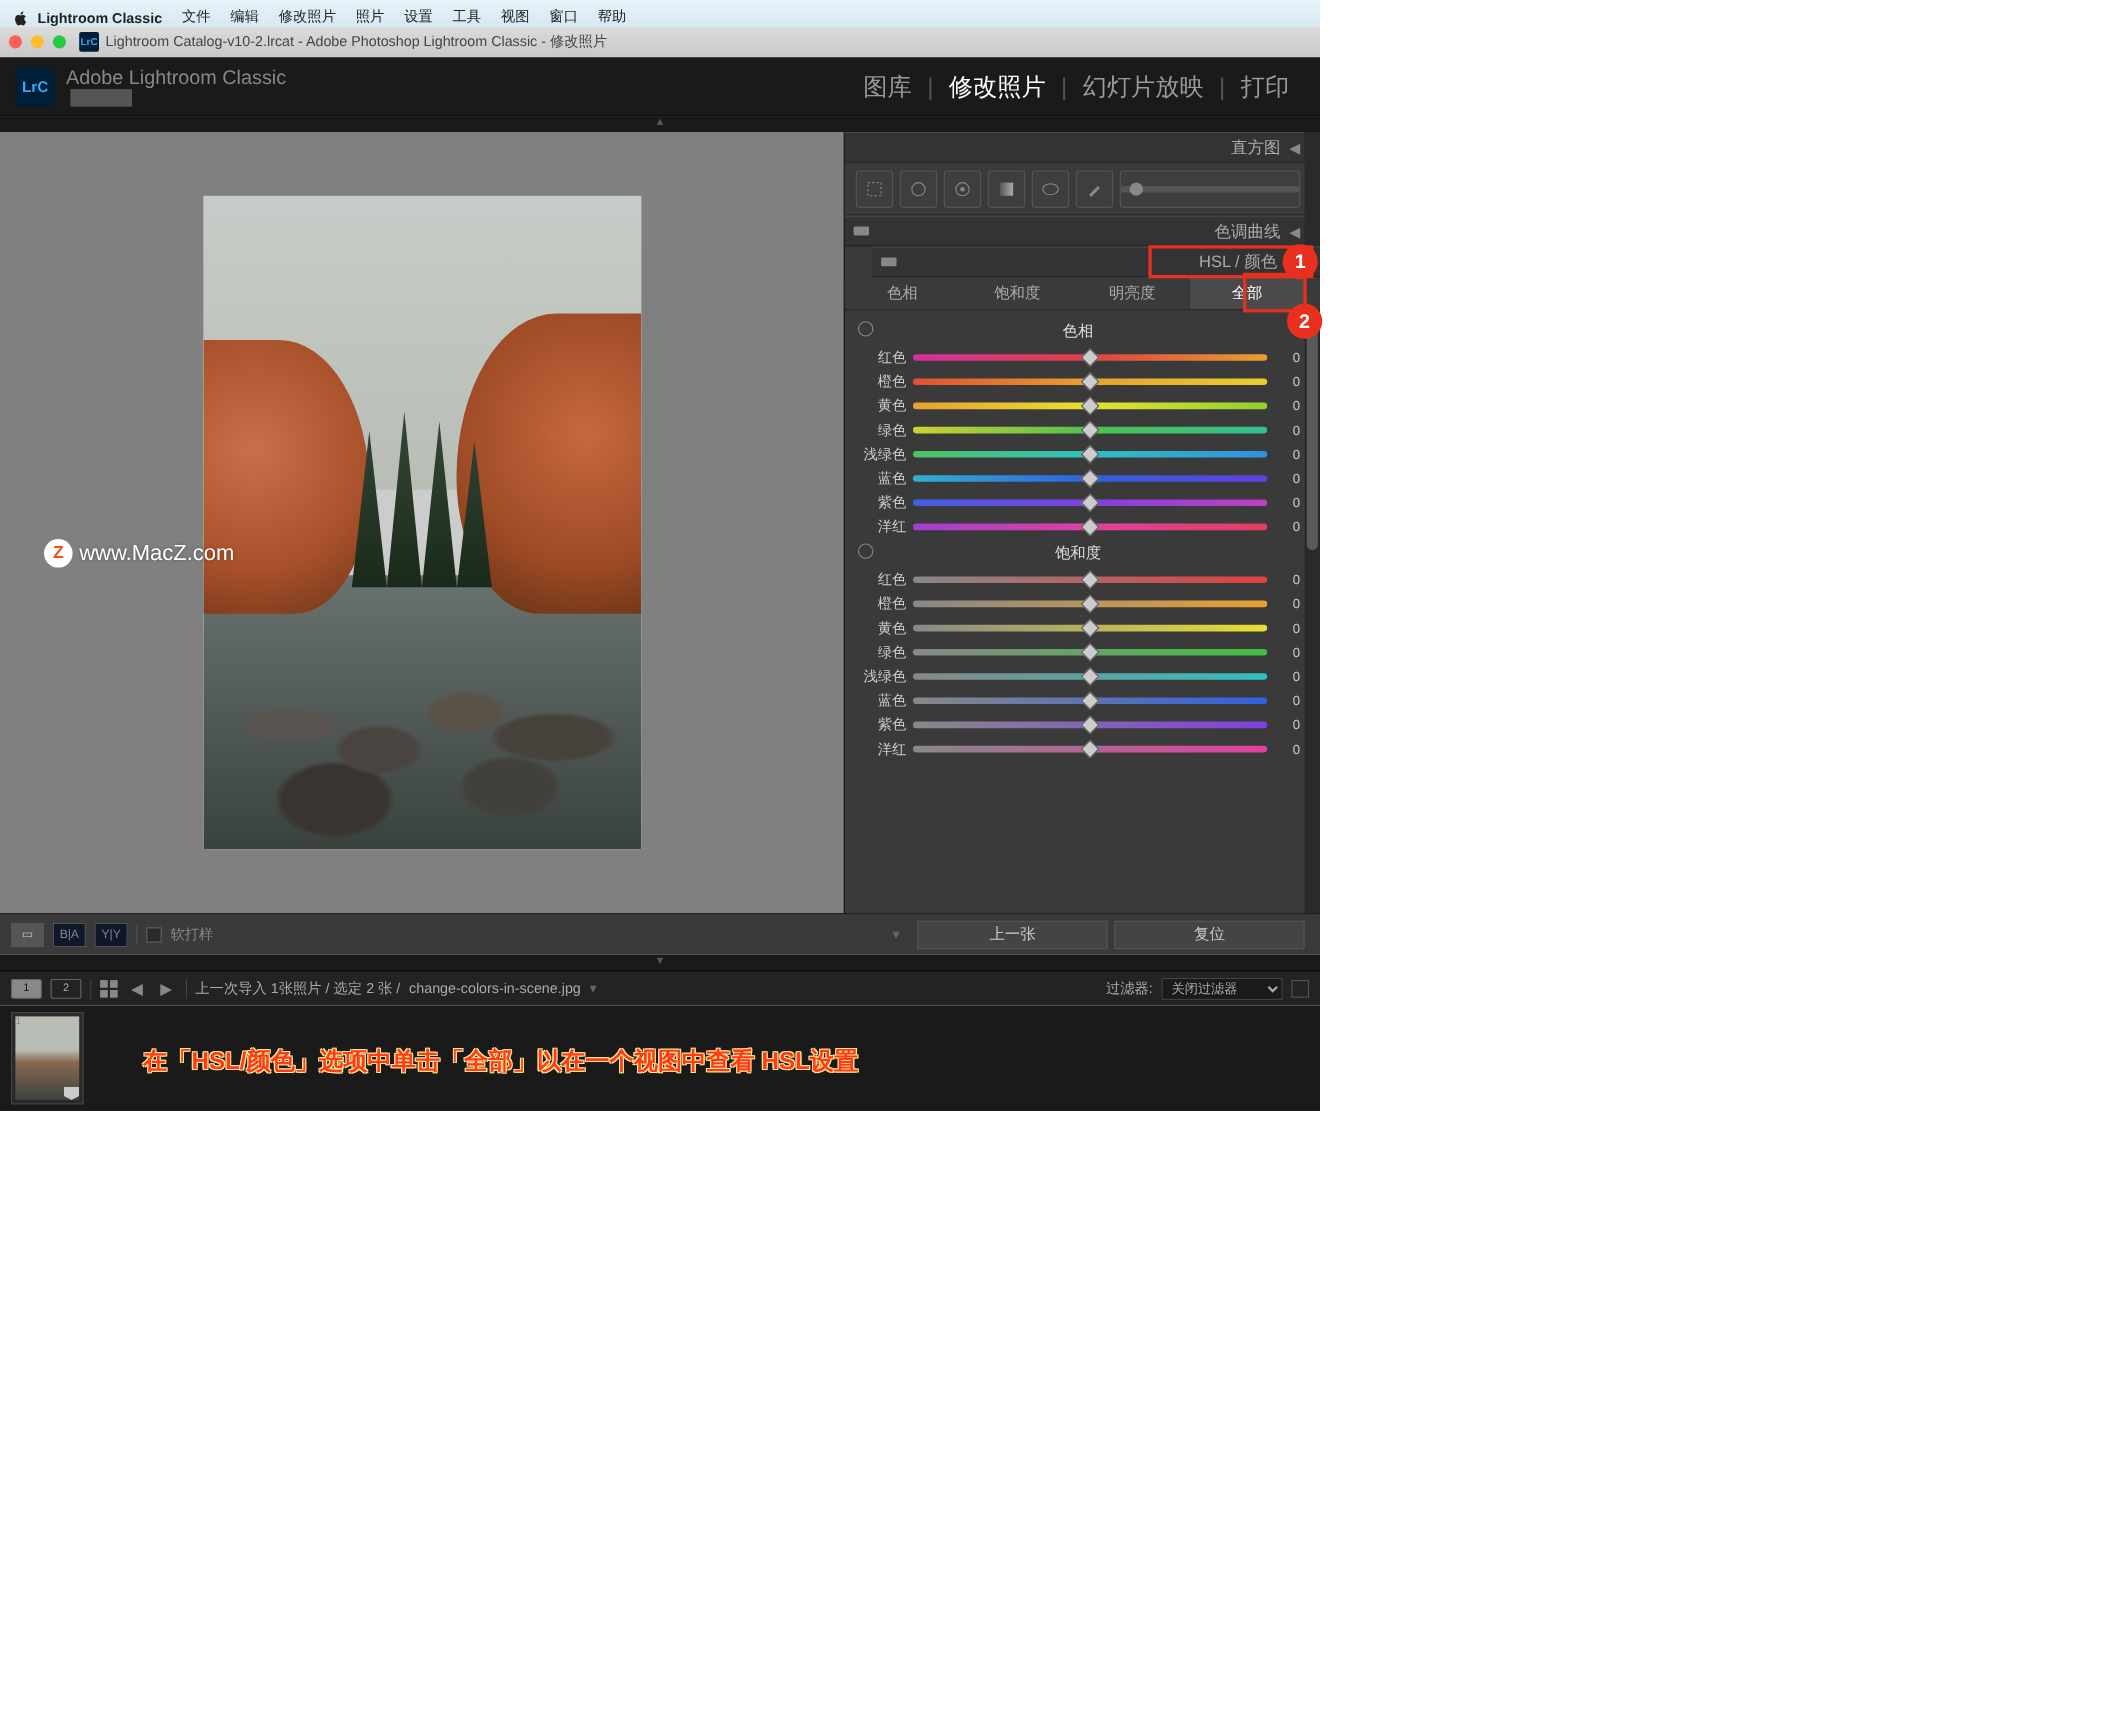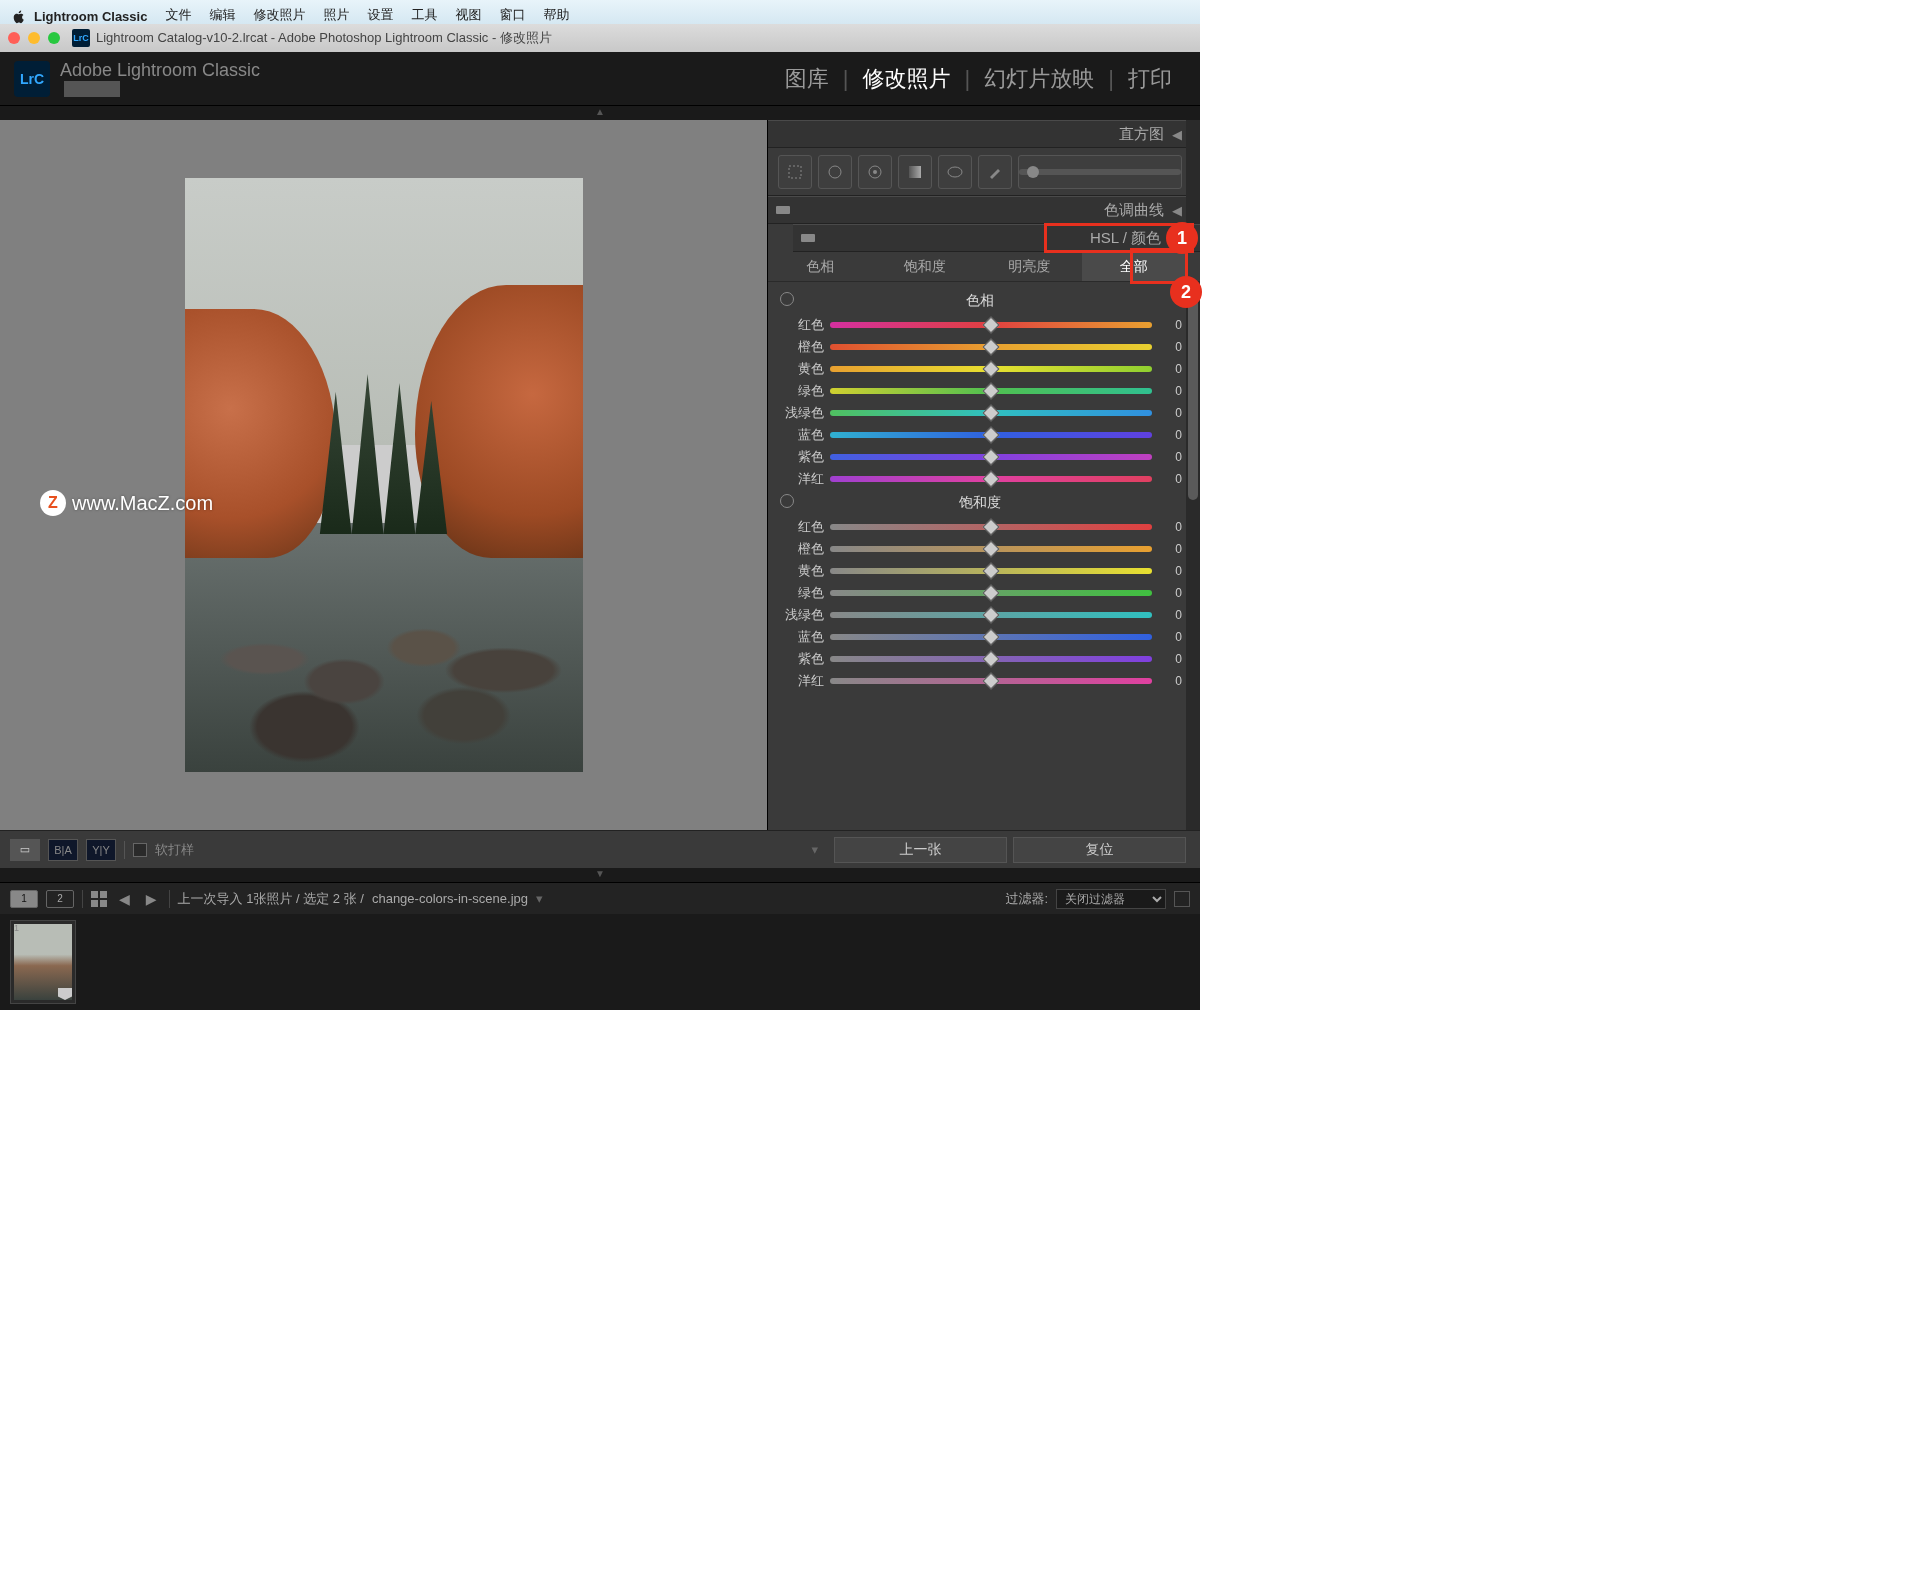--- a/index.html
+++ b/index.html
@@ -438,15 +438,16 @@
     <div style="width:16px;height:16px;border:1px solid #555;"></div>
   </div>
 </div>
 
 <div class="filmstrip">
   <div class="thumbwrap">
     <span class="num">1</span>
     <div class="thumbimg"></div>
     <div class="flag"></div>
   </div>
+  <div class="caption">在「HSL/颜色」选项中单击「全部」以在一个视图中查看 HSL设置</div>
 </div>
 
 </div>
 
 </body></html>

